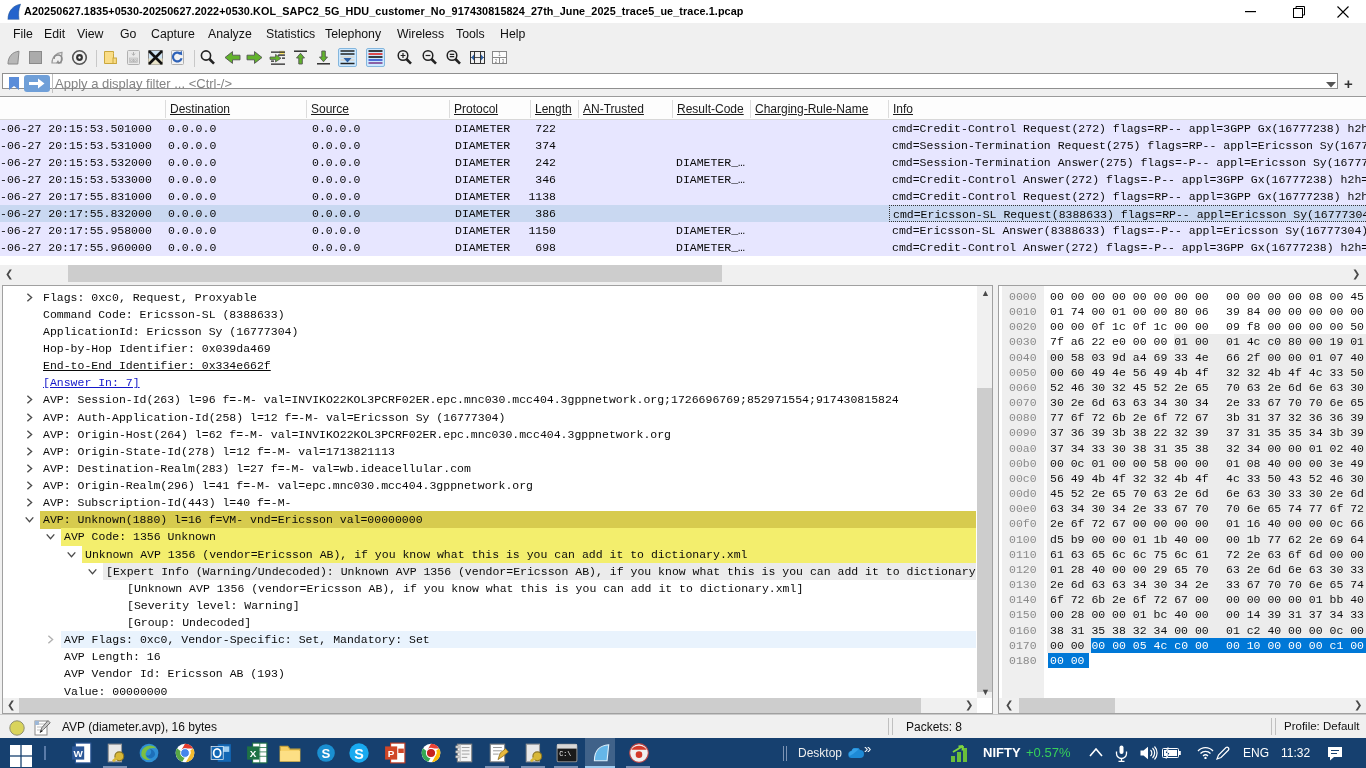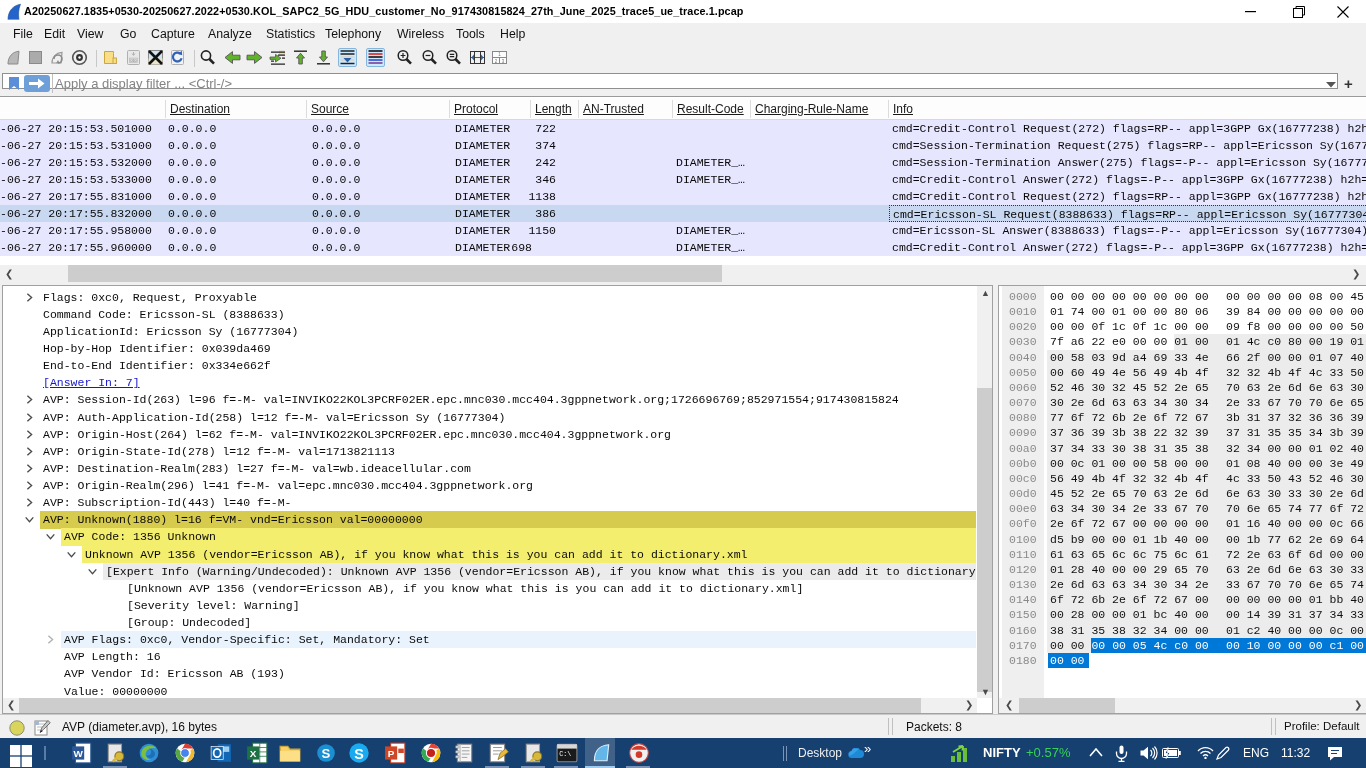--- a/index.html
+++ b/index.html
@@ -343,41 +343,41 @@
       <div style="left:455px">DIAMETER</div>
       <div style="left:488px;width:68px;text-align:right">1150</div>
       <div style="left:676px">DIAMETER_…</div>
       <div style="left:892px;width:474px;overflow:hidden">cmd=Ericsson-SL Answer(8388633) flags=-P-- appl=Ericsson Sy(16777304) h2h=039da469</div>
     </div>
     <div class="prow mono" style="top: 142px;">
       <div style="left:0px">-06-27 20:17:55.960000</div>
       <div style="left:168px">0.0.0.0</div>
       <div style="left:312px">0.0.0.0</div>
       <div style="left:455px">DIAMETER</div>
-      <div style="left:464px;width:68px;text-align:right">698</div>
+      <div style="left:488px;width:68px;text-align:right">698</div>
       <div style="left:676px">DIAMETER_…</div>
       <div style="left:892px;width:474px;overflow:hidden">cmd=Credit-Control Answer(272) flags=-P-- appl=3GPP Gx(16777238) h2h=69553c27 e2e=9137975d</div>
     </div>
   </div>
 
 <div class="abs" id="hscroll1">
   <div class="sarrow" style="left:5px;top:3px">❮</div>
   <div class="scrollthumb" style="left:68px;top:0;width:654px;height:17px"></div>
   <div class="sarrow" style="left:1352px;top:3px">❯</div>
 </div>
 
 <div class="abs" id="dpane">
     <svg class="arr" style="left:21px;top:5.6px" viewBox="0 0 13 13">
       <path d="M4 2 L9 6.5 L4 11" fill="none" stroke="#4a4a4a" stroke-width="1.6"></path>
     </svg>
     <div class="drow mono" style="top:2.6px;left:40px;right:16px;overflow:hidden;">Flags: 0xc0, Request, Proxyable</div>
     <div class="drow mono" style="top:19.73px;left:40px;right:16px;overflow:hidden;">Command Code: Ericsson-SL (8388633)</div>
     <div class="drow mono" style="top:36.86px;left:40px;right:16px;overflow:hidden;">ApplicationId: Ericsson Sy (16777304)</div>
     <div class="drow mono" style="top:53.99px;left:40px;right:16px;overflow:hidden;">Hop-by-Hop Identifier: 0x039da469</div>
-    <div class="drow mono" style="top:71.11999999999999px;left:40px;right:16px;overflow:hidden;">End-to-End Identifier: 0x334e662f</div>
+    <div class="drow mono" style="top:71.11999999999999px;left:40px;right:16px;overflow:hidden;text-decoration:underline;">End-to-End Identifier: 0x334e662f</div>
     <div class="drow mono" style="top:88.24999999999999px;left:40px;right:16px;overflow:hidden;color:#1418c8;text-decoration:underline;">[Answer In: 7]</div>
     <svg class="arr" style="left:21px;top:108.38px" viewBox="0 0 13 13">
       <path d="M4 2 L9 6.5 L4 11" fill="none" stroke="#4a4a4a" stroke-width="1.6"></path>
     </svg>
     <div class="drow mono" style="top:105.38px;left:40px;right:16px;overflow:hidden;">AVP: Session-Id(263) l=96 f=-M- val=INVIKO22KOL3PCRF02ER.epc.mnc030.mcc404.3gppnetwork.org;1726696769;852971554;917430815824</div>
     <svg class="arr" style="left:21px;top:125.50999999999999px" viewBox="0 0 13 13">
       <path d="M4 2 L9 6.5 L4 11" fill="none" stroke="#4a4a4a" stroke-width="1.6"></path>
     </svg>
     <div class="drow mono" style="top:122.50999999999999px;left:40px;right:22px;overflow:hidden;">AVP: Auth-Application-Id(258) l=12 f=-M- val=Ericsson Sy (16777304)</div>
     <svg class="arr" style="left:21px;top:142.64px" viewBox="0 0 13 13">

